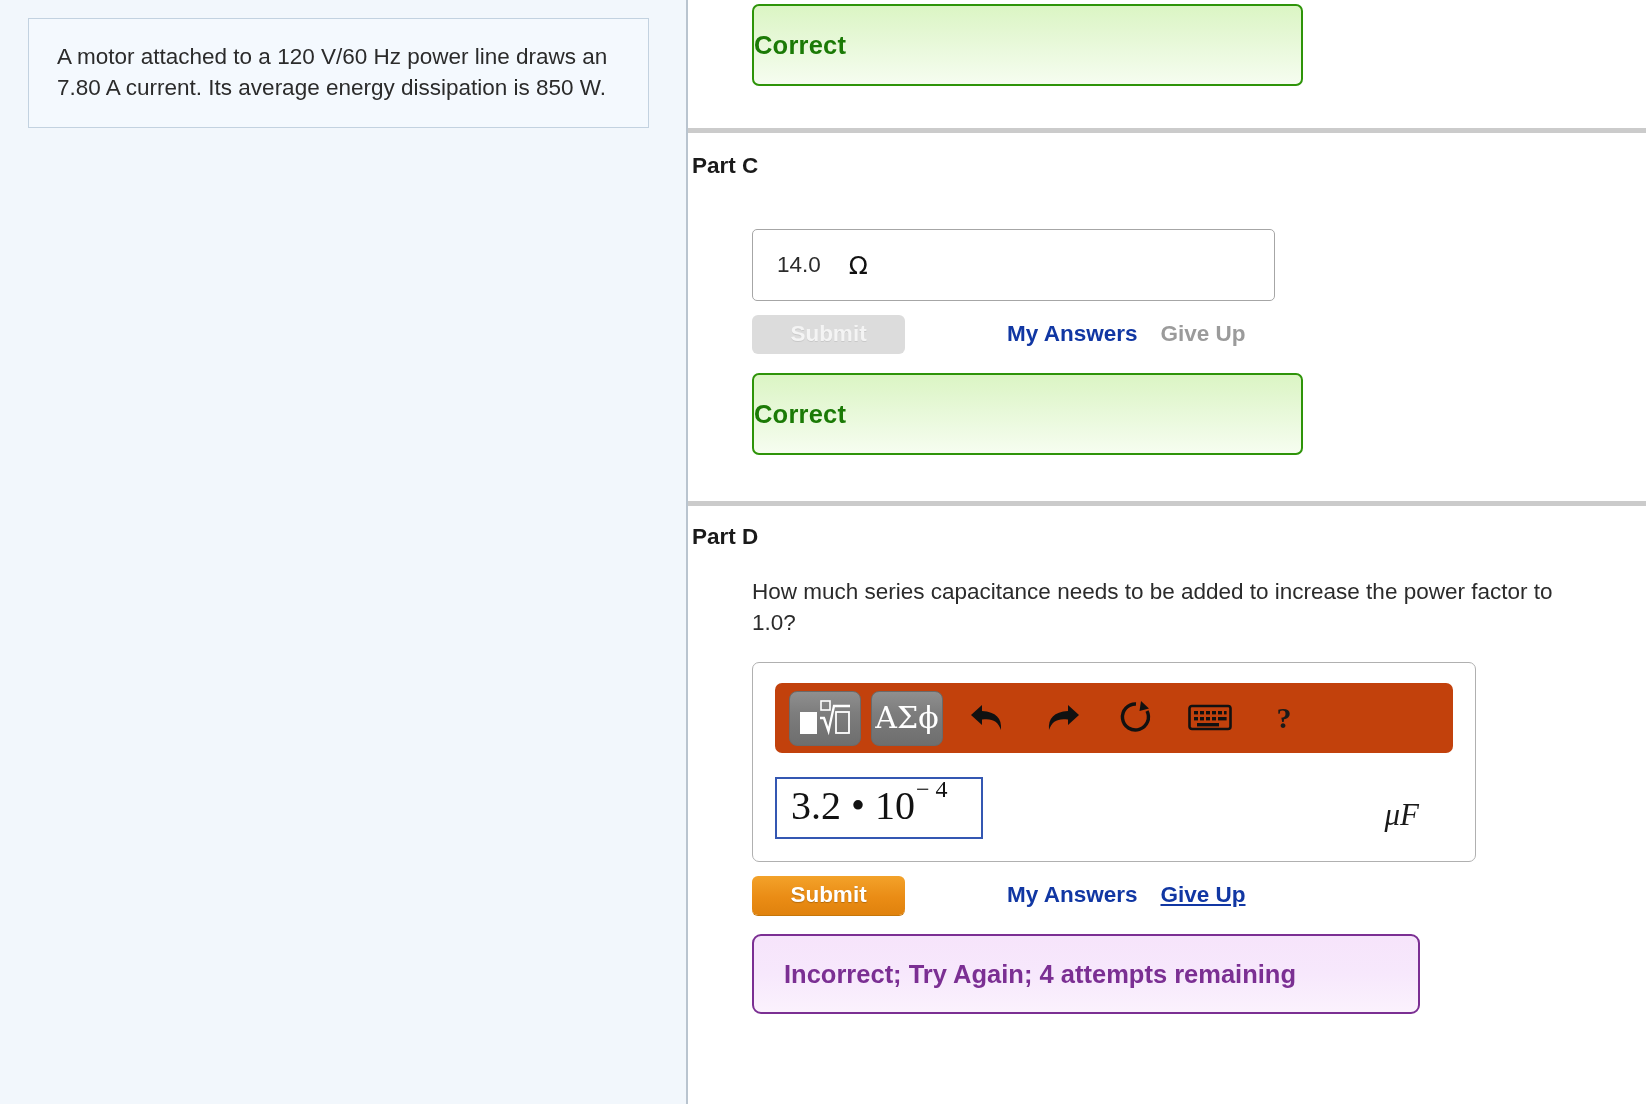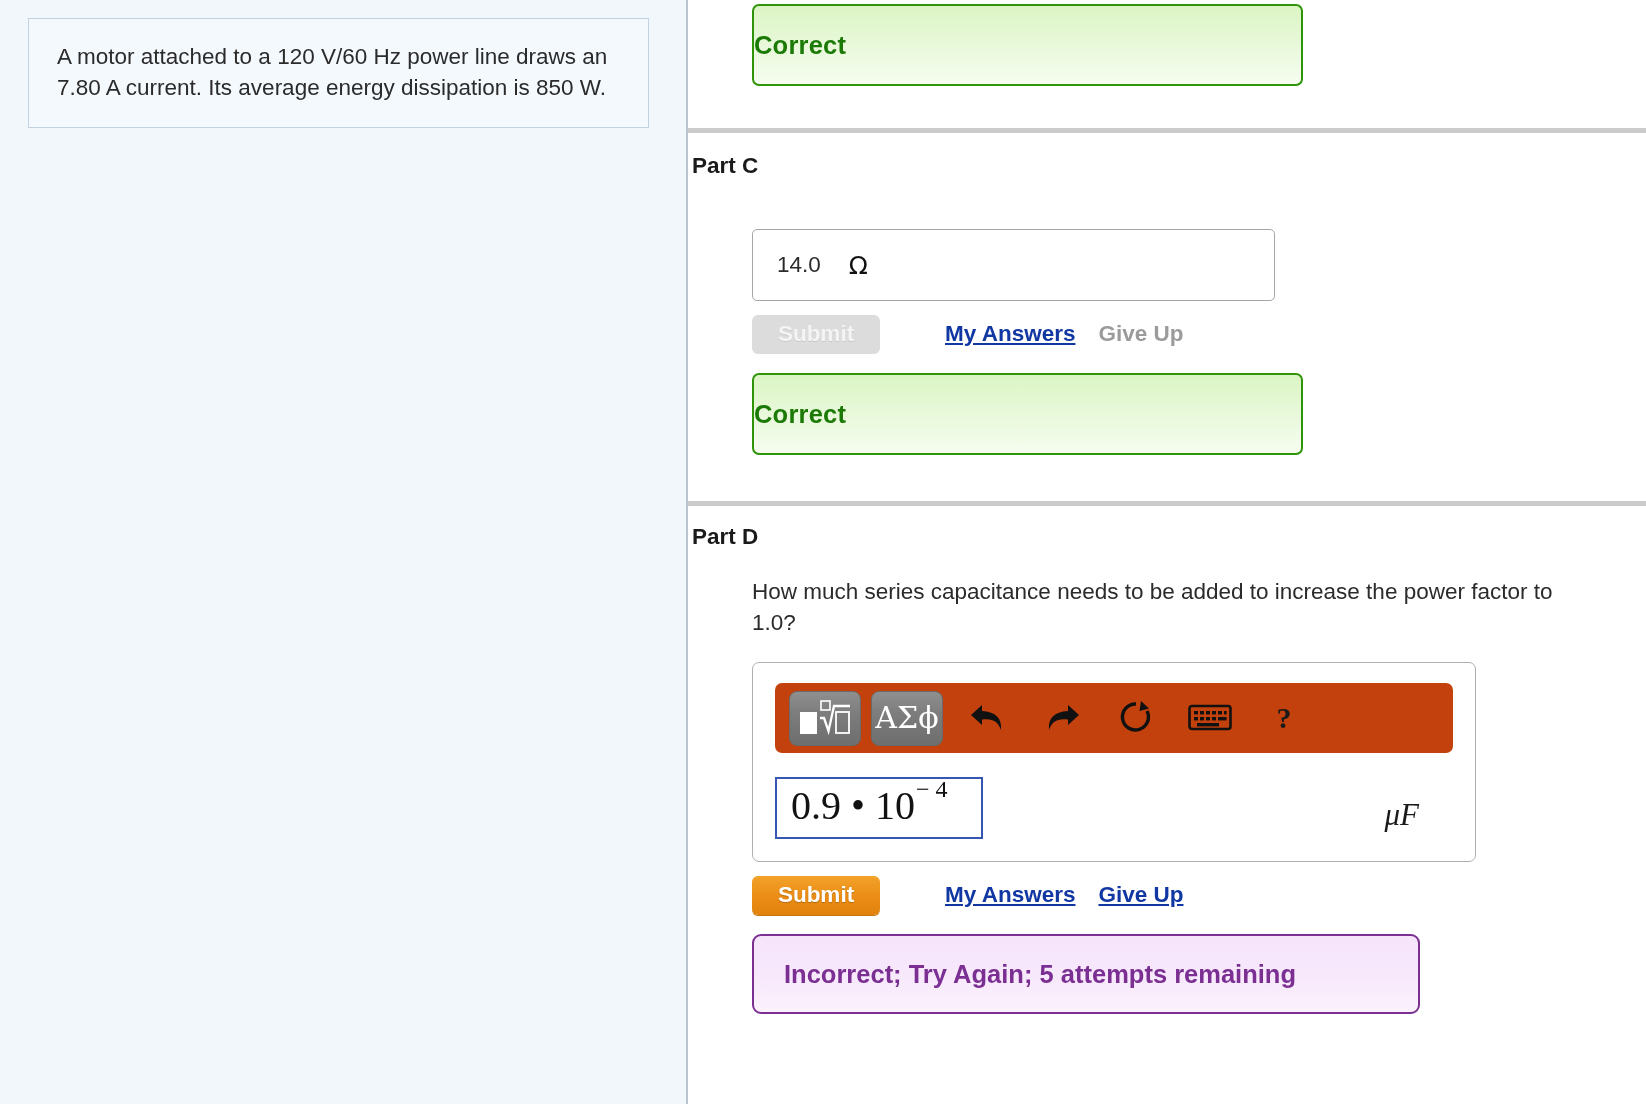--- a/index.html
+++ b/index.html
@@ -113,21 +113,21 @@
   }
 
   
   .button-row {
     margin-left: 64px;
     display: flex;
     align-items: center;
     height: 42px;
   }
   .btn-submit {
-    width: 128px;
+    width: 153px;
     height: 39px;
     border-radius: 6px;
     border: none;
     font-size: 22.5px;
     font-weight: bold;
     font-family: "Liberation Sans", sans-serif;
     display: flex;
     align-items: center;
     justify-content: center;
     cursor: pointer;
@@ -141,22 +141,21 @@
   .btn-submit.enabled {
     background: linear-gradient(to bottom, #f3a22a 0%, #ea8c15 55%, #e0820d 100%);
     color: #ffffff;
     text-shadow: 0 1px 1px rgba(120,70,0,0.45);
     box-shadow: 0 1px 0 #c57609;
   }
   .link-answers {
     font-size: 22.5px;
     font-weight: bold;
     color: #1137a3;
-    text-decoration: underline;
-    margin-left: 65px;
+    margin-left: 102px;
     cursor: pointer;
   }
   .link-giveup {
     font-size: 22.5px;
     font-weight: bold;
     margin-left: 23px;
     cursor: pointer;
   }
   .link-giveup.active {
     color: #1137a3;
@@ -376,32 +375,32 @@
             <rect x="24" y="14" width="4" height="3.4" fill="#111111"></rect>
             <rect x="30" y="14" width="8.6" height="3.4" fill="#111111"></rect>
             <rect x="9" y="20" width="22" height="3.4" fill="#111111"></rect>
           </svg>
         </div>
 
         <div class="tool-icon help">?</div>
       </div>
 
       <div class="math-input">
-        <span class="math-expr"><span>0.9 • 10</span><span class="sup">− 4</span></span>
+        <span class="math-expr"><span>3.2 • 10</span><span class="sup">− 4</span></span>
       </div>
 
       <div class="unit-right"><span>μF</span></div>
     </div>
 
     <div style="height:12px;"></div>
     <div class="button-row">
       <div class="btn-submit enabled">Submit</div>
       <span class="link-answers">My Answers</span>
       <span class="link-giveup active">Give Up</span>
     </div>
 
     <div style="height:18px;"></div>
     <div class="feedback-incorrect">
-      <span class="label">Incorrect; Try Again; 5 attempts remaining</span>
+      <span class="label">Incorrect; Try Again; 4 attempts remaining</span>
     </div>
 
   </div>
 </div>
 
 </body></html>

